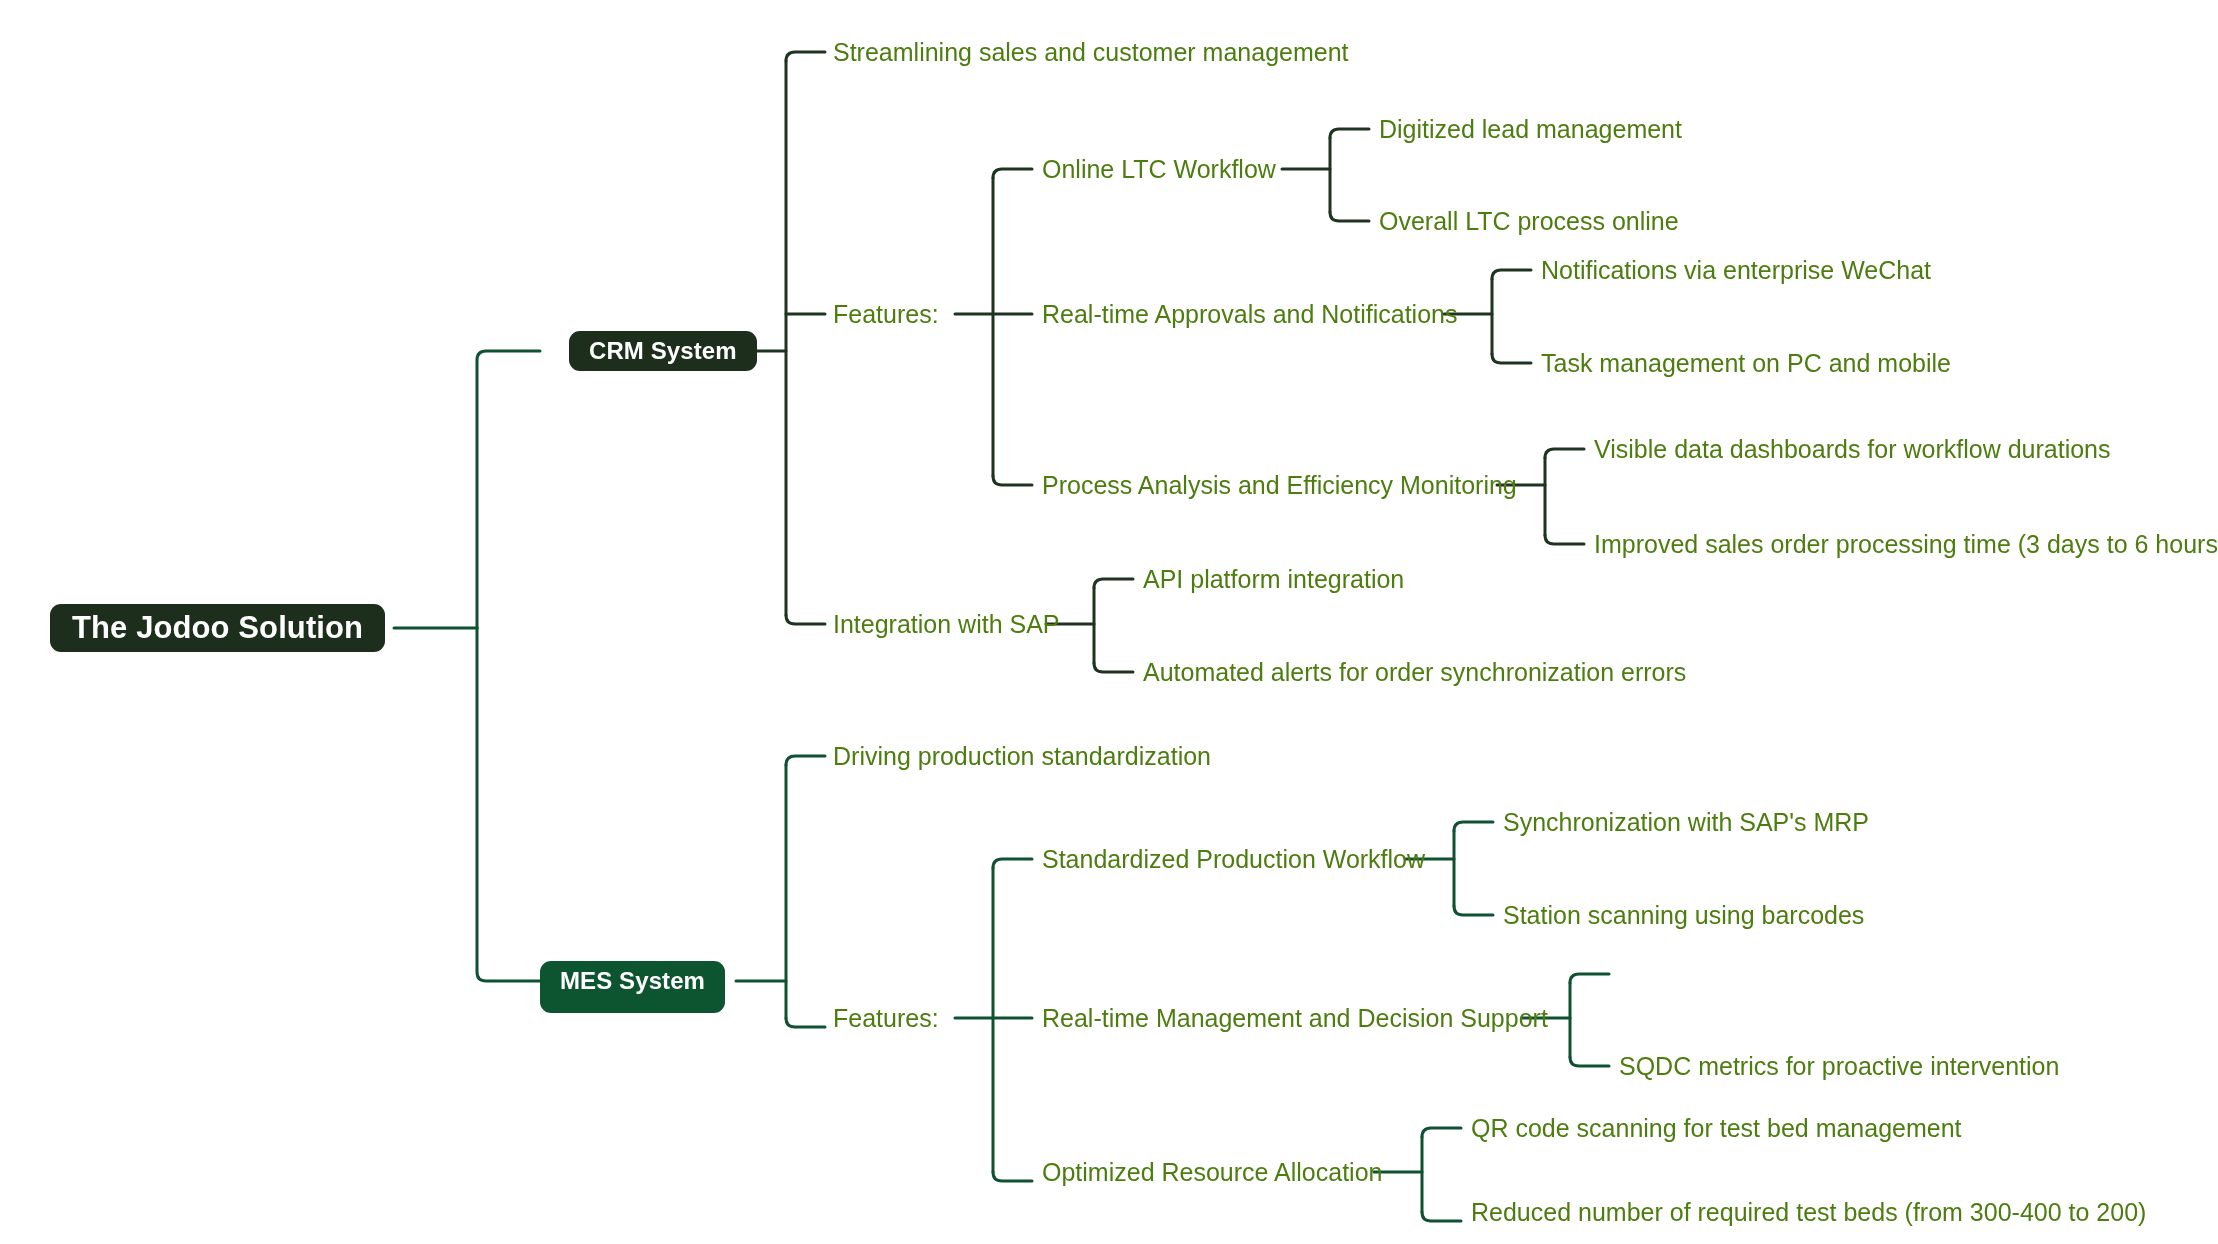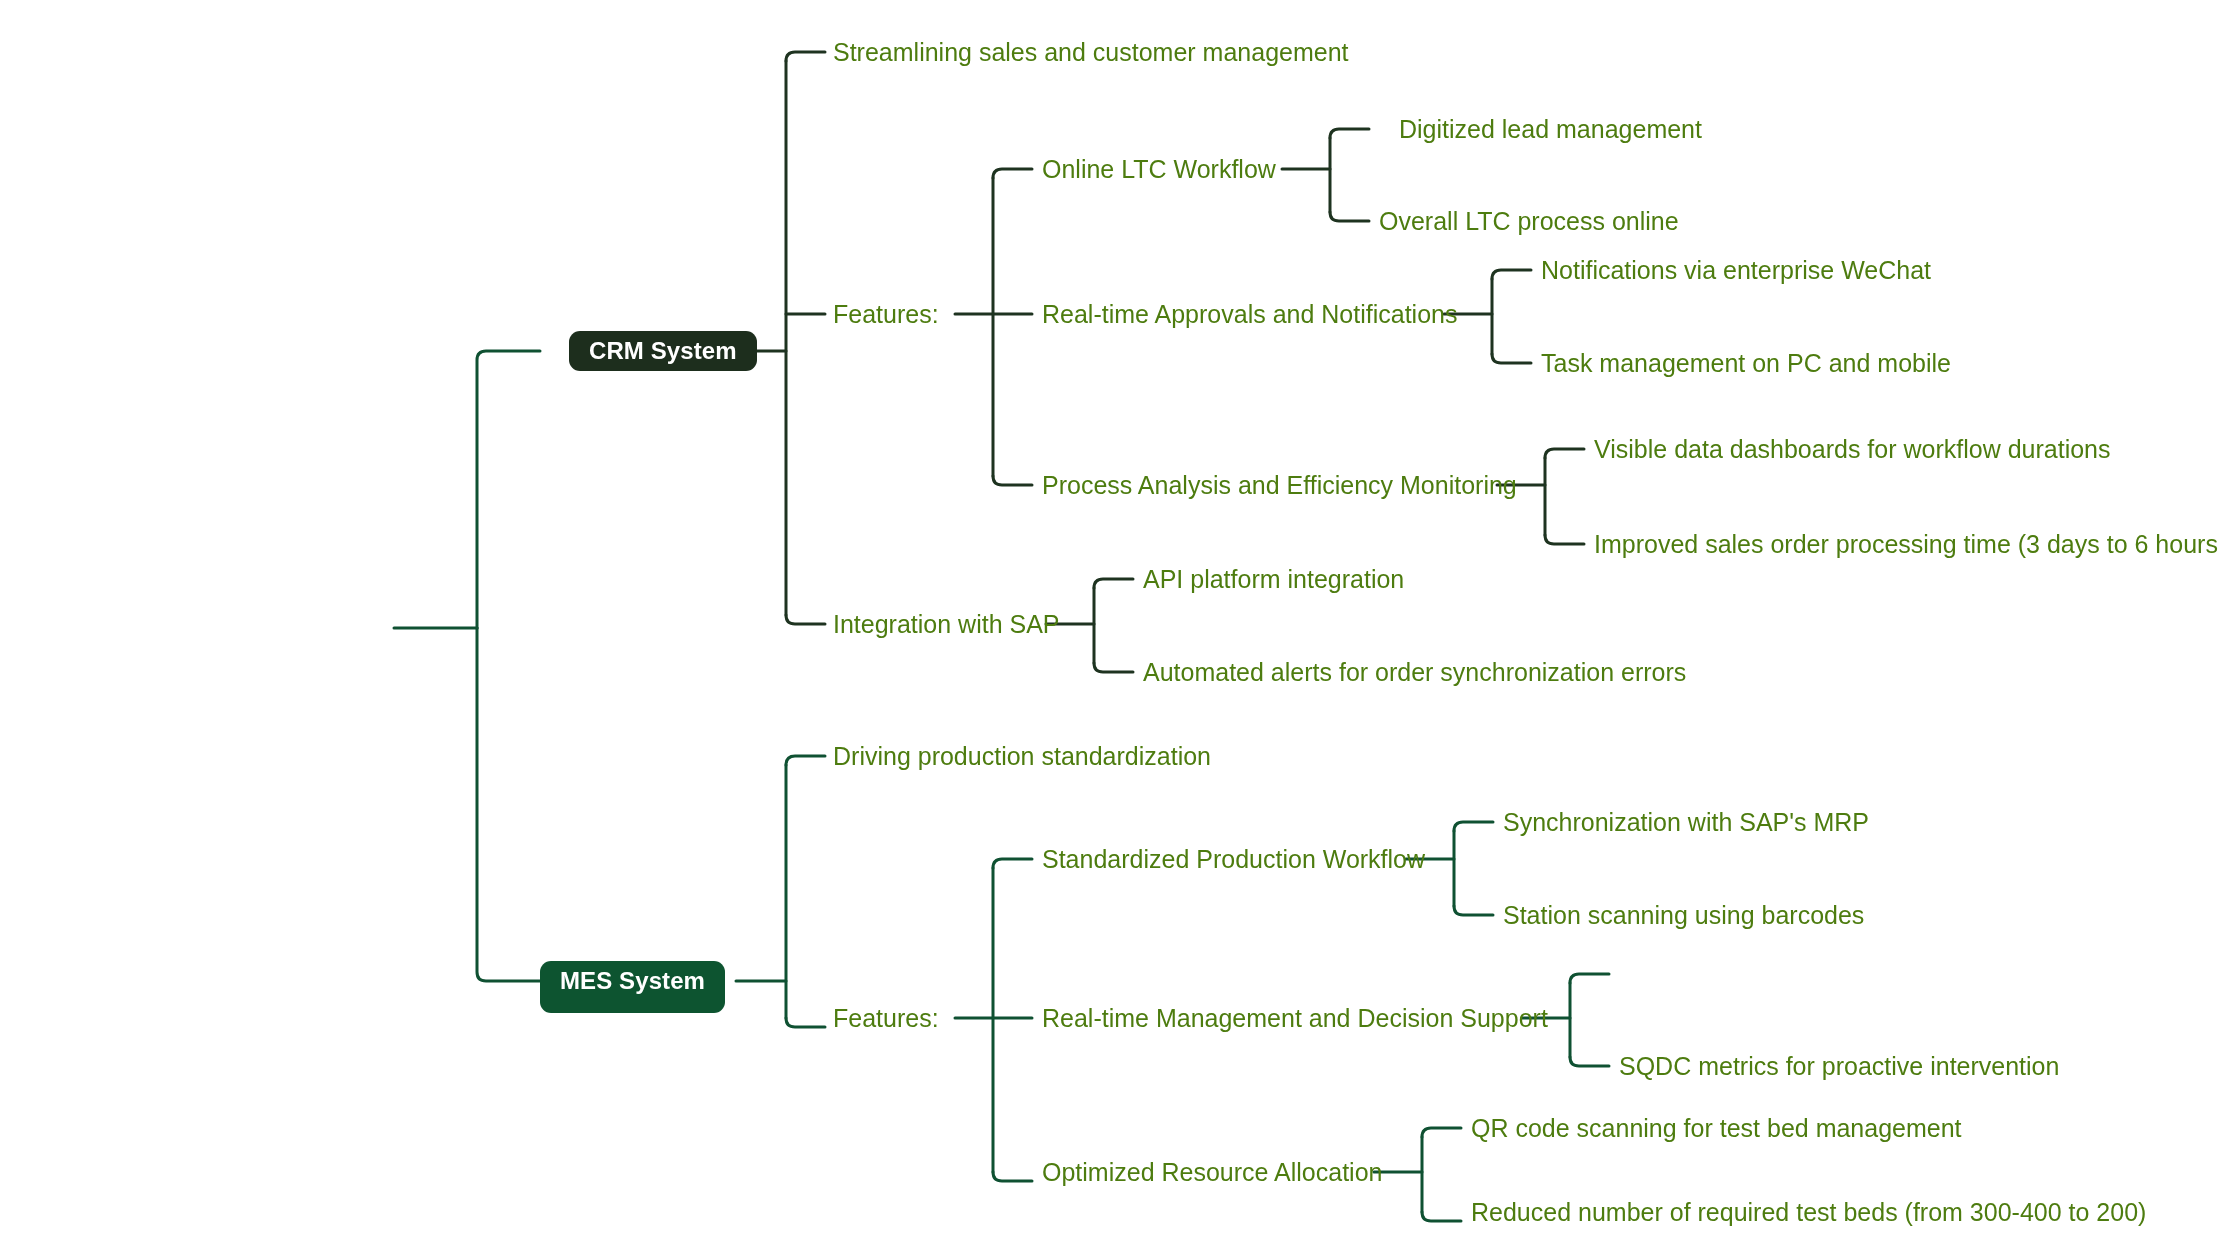--- a/index.html
+++ b/index.html
@@ -138,20 +138,23 @@
       <path stroke="#0f5132" d="M 1570 983 Q 1570 974 1579 974 L 1609 974"></path>
       <path stroke="#0f5132" d="M 1570 1057 Q 1570 1066 1579 1066 L 1609 1066"></path>
 
       <path stroke="#0f5132" d="M 1374 1172 L 1422 1172"></path>
       <path stroke="#0f5132" d="M 1422 1137 L 1422 1212"></path>
       <path stroke="#0f5132" d="M 1422 1137 Q 1422 1128 1431 1128 L 1461 1128"></path>
       <path stroke="#0f5132" d="M 1422 1212 Q 1422 1221 1431 1221 L 1461 1221"></path>
     </g>
   </svg>
 
+  <div class="node" style="left:50px; top:604px;">
+    <span class="pill pill-root">The Jodoo Solution</span>
+  </div>
 
   <div class="node" style="left:540px; top:331px;padding-left:29px;">
     <span class="pill pill-crm">CRM System</span>
   </div>
 
   <div class="node txt txt-l2" style="left:833px; top:52px;">
     <span>Streamlining sales and customer management</span>
   </div>
 
   <div class="node txt txt-l2" style="left:833px; top:314px;">
@@ -167,21 +170,21 @@
   </div>
 
   <div class="node txt txt-l3" style="left:1042px; top:314px;">
     <span>Real-time Approvals and Notifications</span>
   </div>
 
   <div class="node txt txt-l3" style="left:1042px; top:485px;">
     <span>Process Analysis and Efficiency Monitoring</span>
   </div>
 
-  <div class="node txt txt-l4" style="left:1379px; top:129px;margin-left:20px;">
+  <div class="node txt txt-l4" style="left:1379px; top:129px;">
     <span>Digitized lead management</span>
   </div>
 
   <div class="node txt txt-l4" style="left:1379px; top:221px;">
     <span>Overall LTC process online</span>
   </div>
 
   <div class="node txt txt-l4" style="left:1541px; top:270px;">
     <span>Notifications via enterprise WeChat</span>
   </div>

